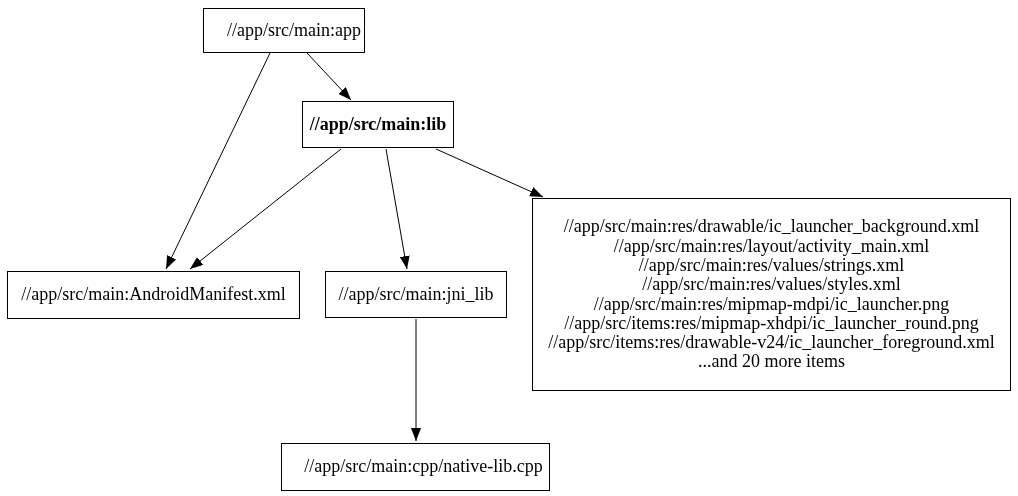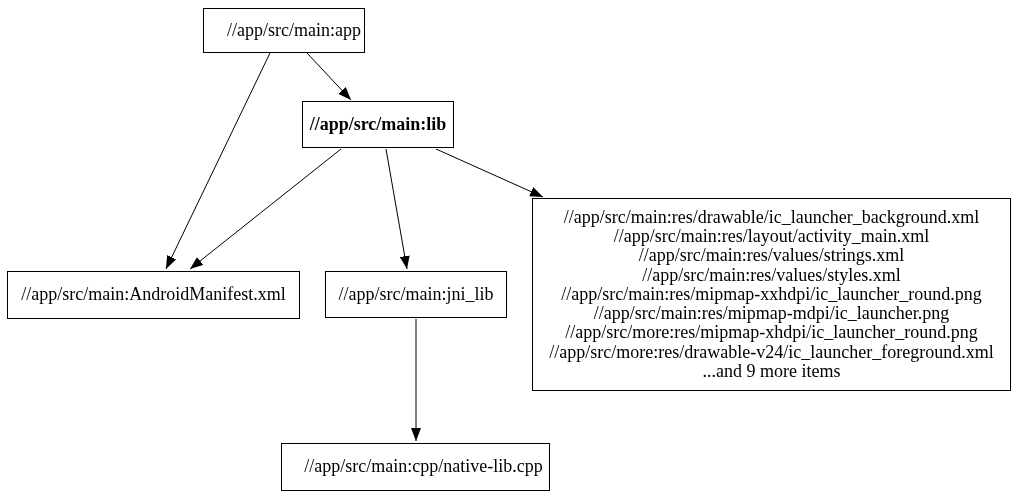--- a/index.html
+++ b/index.html
@@ -82,24 +82,23 @@
 
   <div class="node" style="left:325px; top:271px; width:182px; height:47px;align-items:center;">
     <span>//app/src/main:jni_lib</span>
   </div>
 
   <div class="node multiline" style="left:532px; top:198px; width:479px; height:193px;">
     <div class="fline">//app/src/main:res/drawable/ic_launcher_background.xml</div>
     <div class="fline">//app/src/main:res/layout/activity_main.xml</div>
     <div class="fline">//app/src/main:res/values/strings.xml</div>
     <div class="fline">//app/src/main:res/values/styles.xml</div>
-    <div class="fline">//app/src/main:res/mipmap-xxhdpi/ic_launcher_round.png</div>
     <div class="fline">//app/src/main:res/mipmap-mdpi/ic_launcher.png</div>
-    <div class="fline">//app/src/more:res/mipmap-xhdpi/ic_launcher_round.png</div>
-    <div class="fline">//app/src/more:res/drawable-v24/ic_launcher_foreground.xml</div>
-    <div class="fline">...and 9 more items</div>
+    <div class="fline">//app/src/items:res/mipmap-xhdpi/ic_launcher_round.png</div>
+    <div class="fline">//app/src/items:res/drawable-v24/ic_launcher_foreground.xml</div>
+    <div class="fline">...and 20 more items</div>
   </div>
 
   <div class="node" style="left:281px; top:443px; width:269px; height:48px;padding-left:16px;">
     <span>//app/src/main:cpp/native-lib.cpp</span>
   </div>
 
 </div>
 
 </body></html>

